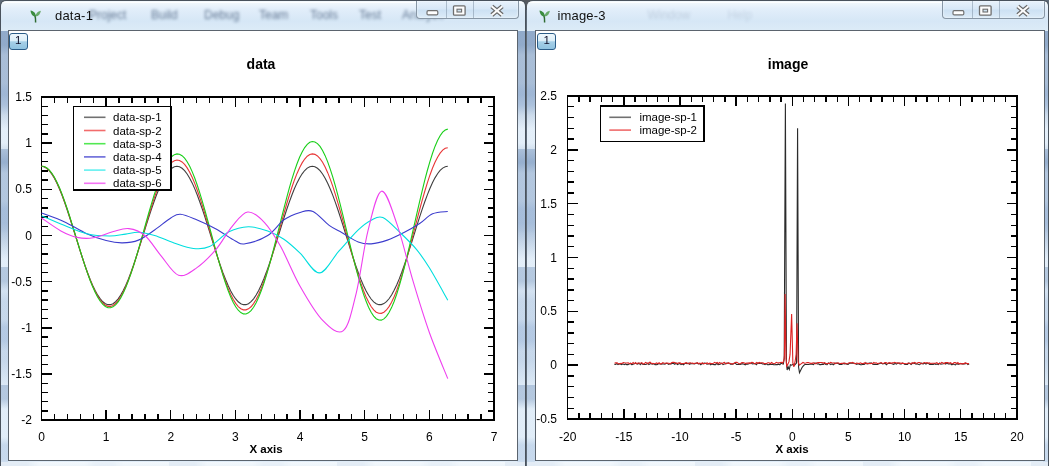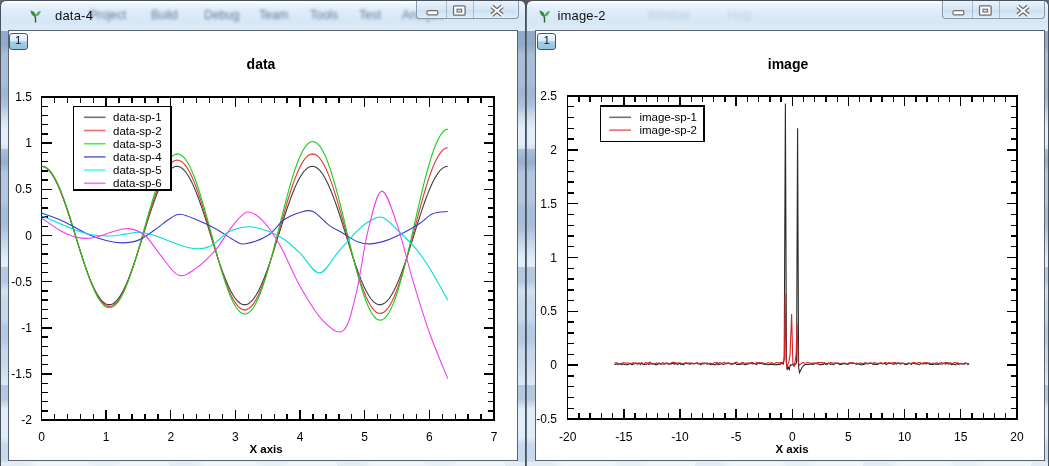--- a/index.html
+++ b/index.html
@@ -42,21 +42,21 @@
       <div class="blurtxt" style="left:258px">Team</div>
       <div class="blurtxt" style="left:309px">Tools</div>
       <div class="blurtxt" style="left:358px">Test</div>
       <div class="blurtxt" style="left:401px">Analyze</div>
  <div class="content" style="left:6.5px;width:510px"></div>
  <svg class="spicon" style="left:27px" width="16" height="16" viewBox="0 0 16 16">
  <path d="M7.6 14.5 C7.7 11 7.4 9 6.9 7" stroke="#2e6a30" stroke-width="1.5" fill="none"></path>
  <path d="M7.4 8.6 C4.4 8.4 2.8 5.9 2.5 2.5 C6.1 3.1 7.9 5.5 7.7 8.6 Z" fill="#3c8c40"></path>
  <path d="M7.7 8.6 C10.7 8.2 12.4 5.8 12.9 2.8 C9.5 3.4 7.6 5.7 7.6 8.6 Z" fill="#68aa69"></path>
 </svg>
- <div class="wtitle" style="left:54px">data-4</div>
+ <div class="wtitle" style="left:54px">data-1</div>
  <div class="capgrp" style="left:415px">
  <div class="capdiv" style="left:28.7px"></div>
  <div class="capdiv" style="left:55.5px"></div>
  <svg width="103" height="18" viewBox="0 0 103 18" style="position:absolute;left:0;top:0">
   <rect x="10" y="9.7" width="10.8" height="4.2" rx="1.2" fill="#fefefe" stroke="#707070" stroke-width="1.2"></rect>
   <rect x="36.5" y="4.8" width="11.6" height="9.4" rx="1" fill="#fdfdfd" stroke="#6e6e6e" stroke-width="1.3"></rect>
   <rect x="40" y="8.2" width="4.6" height="2.8" fill="#cfe2ef" stroke="#6e6e6e" stroke-width="1.1"></rect>
   <g stroke="#696969" stroke-width="4.4" stroke-linecap="butt">
             <path d="M74.8 5.4 L85.2 14 M85.2 5.4 L74.8 14"></path>
           </g>
@@ -76,21 +76,21 @@
  <div class="sidepat" style="right:0;width:5px"></div>
  <div class="botpat" style="left:0;right:0"></div>
  <div class="blurtxt" style="left:120px;opacity:.25">Window</div>
       <div class="blurtxt" style="left:200px;opacity:.2">Help</div>
  <div class="content" style="left:8.1px;width:510px"></div>
  <svg class="spicon" style="left:10px" width="16" height="16" viewBox="0 0 16 16">
  <path d="M7.6 14.5 C7.7 11 7.4 9 6.9 7" stroke="#2e6a30" stroke-width="1.5" fill="none"></path>
  <path d="M7.4 8.6 C4.4 8.4 2.8 5.9 2.5 2.5 C6.1 3.1 7.9 5.5 7.7 8.6 Z" fill="#3c8c40"></path>
  <path d="M7.7 8.6 C10.7 8.2 12.4 5.8 12.9 2.8 C9.5 3.4 7.6 5.7 7.6 8.6 Z" fill="#68aa69"></path>
 </svg>
- <div class="wtitle" style="left:30px">image-2</div>
+ <div class="wtitle" style="left:30px">image-3</div>
  <div class="capgrp" style="left:414.8px">
  <div class="capdiv" style="left:28.7px"></div>
  <div class="capdiv" style="left:55.5px"></div>
  <svg width="103" height="18" viewBox="0 0 103 18" style="position:absolute;left:0;top:0">
   <rect x="10" y="9.7" width="10.8" height="4.2" rx="1.2" fill="#fefefe" stroke="#707070" stroke-width="1.2"></rect>
   <rect x="36.5" y="4.8" width="11.6" height="9.4" rx="1" fill="#fdfdfd" stroke="#6e6e6e" stroke-width="1.3"></rect>
   <rect x="40" y="8.2" width="4.6" height="2.8" fill="#cfe2ef" stroke="#6e6e6e" stroke-width="1.1"></rect>
   <g stroke="#696969" stroke-width="4.4" stroke-linecap="butt">
             <path d="M74.8 5.4 L85.2 14 M85.2 5.4 L74.8 14"></path>
           </g>

